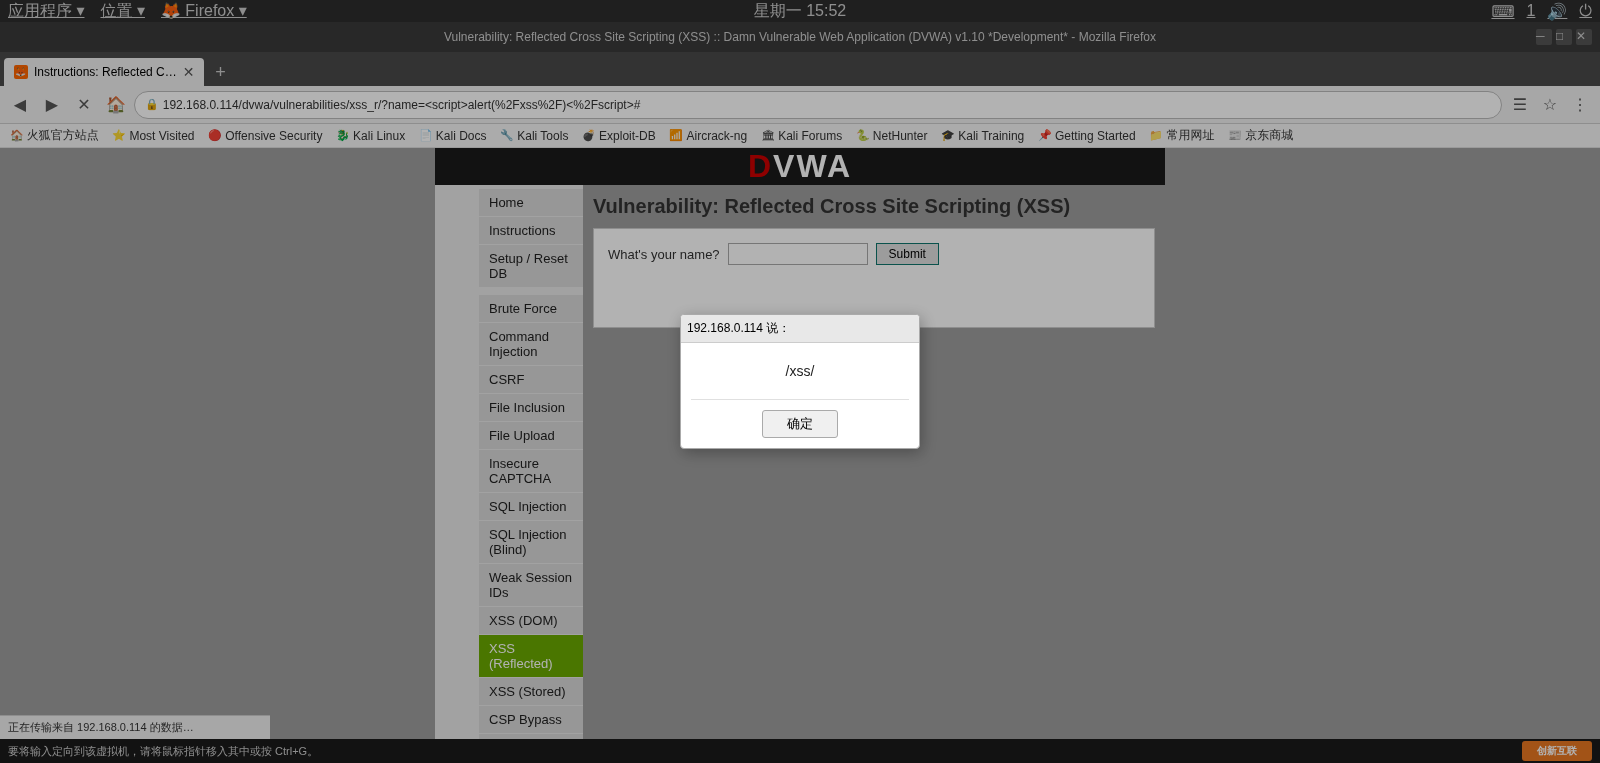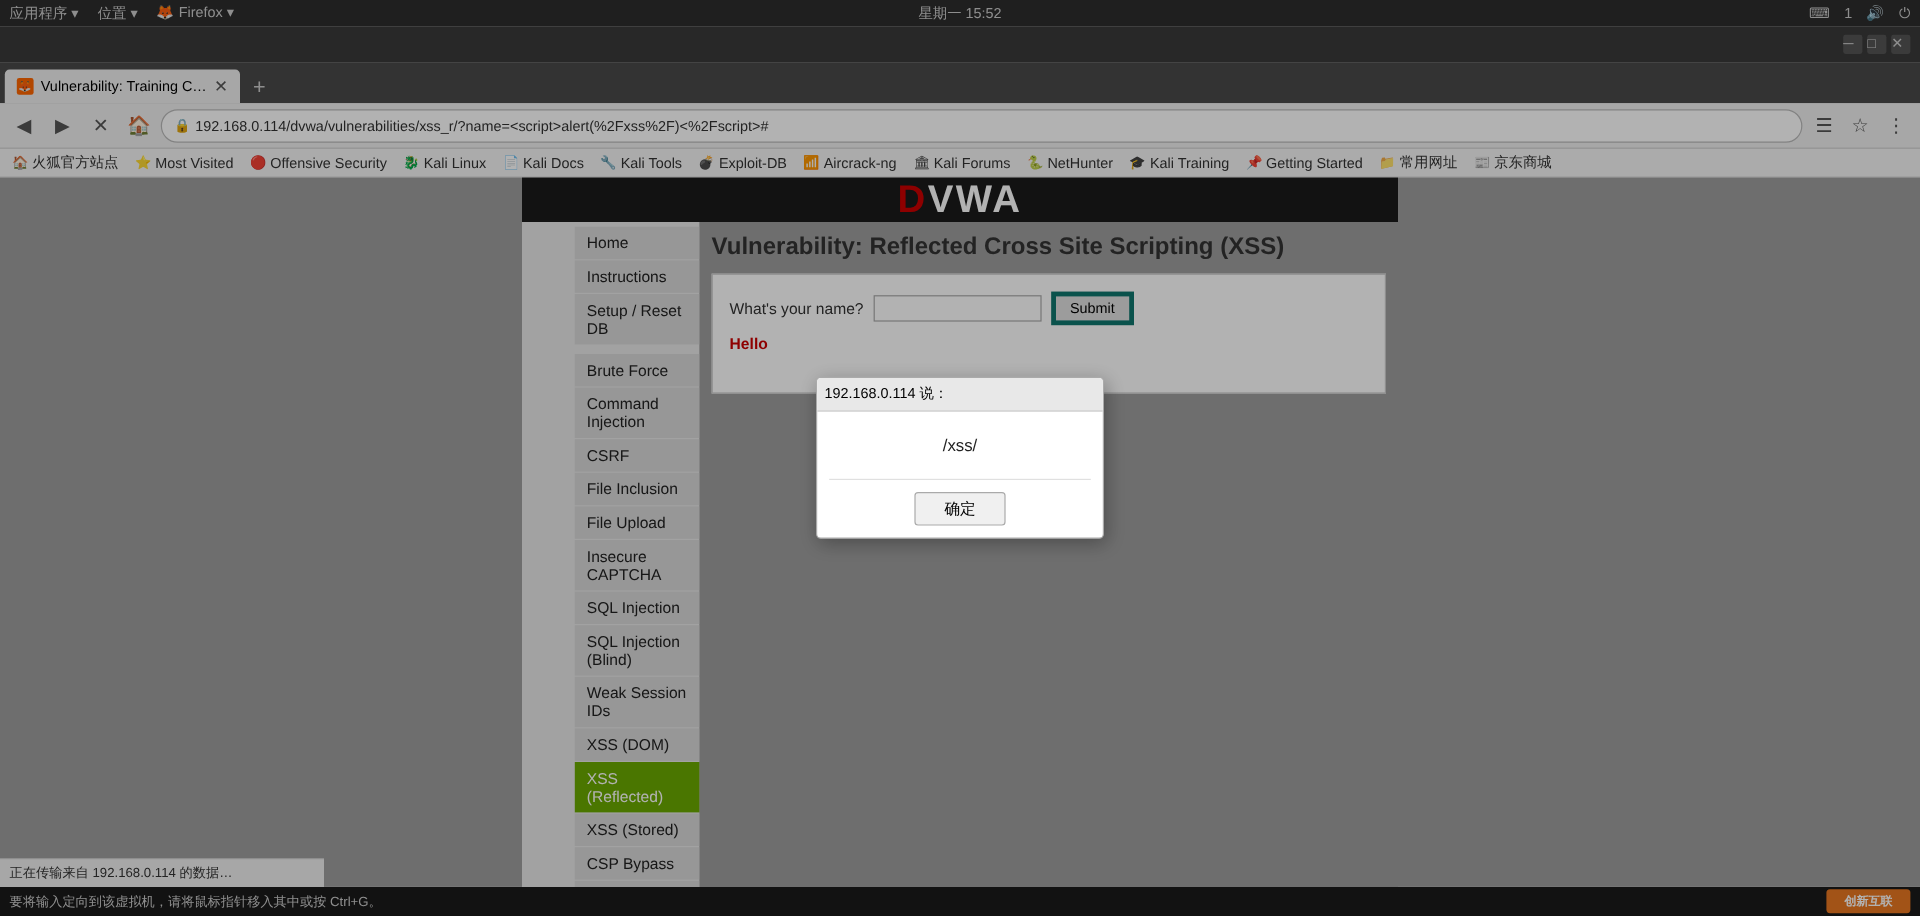--- a/index.html
+++ b/index.html
@@ -7,21 +7,22 @@
 
     
     .os-topbar {
       background: #2d2d2d;
       color: #ccc;
       height: 22px;
       display: flex;
       align-items: center;
       justify-content: space-between;
       padding: 0 8px;
-      font-size: 12px;
+      font-size: 16px;
+      text-decoration: underline;
     }
     .os-topbar-left { display: flex; gap: 16px; }
     .os-topbar-center { position: absolute; left: 50%; transform: translateX(-50%); }
     .os-topbar-right { display: flex; gap: 12px; }
 
     
     .browser-titlebar {
       background: #3a3a3a;
       color: #ccc;
       height: 30px;
@@ -247,21 +248,21 @@
     .xss-input {
       width: 140px;
       height: 22px;
       border: 1px solid #aaa;
       padding: 2px 4px;
       font-size: 12px;
     }
     .xss-submit {
       padding: 3px 12px;
       background: #e0e0e0;
-      border: 4px solid #0f766e;
+      border: 1px solid #0f766e;
       cursor: pointer;
       font-size: 12px;
     }
     .hello-text {
       color: #cc0000;
       font-weight: bold;
       font-size: 13px;
     }
 
     
@@ -383,31 +384,32 @@
   <div class="os-topbar-center">星期一 15:52</div>
   <div class="os-topbar-right">
     <span>⌨</span>
     <span>1</span>
     <span>🔊</span>
     <span>⏻</span>
   </div>
 </div>
 
 <div class="browser-titlebar">
+  <span>Vulnerability: Reflected Cross Site Scripting (XSS) :: Damn Vulnerable Web Application (DVWA) v1.10 *Development* - Mozilla Firefox</span>
   <div class="window-controls">
     <span class="win-btn">─</span>
     <span class="win-btn">□</span>
     <span class="win-btn">✕</span>
   </div>
 </div>
 
 <div class="tab-bar">
   <div class="tab active">
     <span class="tab-favicon">🦊</span>
-    <span>Vulnerability: Training C…</span>
+    <span>Instructions: Reflected C…</span>
     <span class="tab-close">✕</span>
   </div>
   <button class="new-tab-btn">+</button>
 </div>
 
 <div class="nav-bar">
   <button class="nav-btn">◀</button>
   <button class="nav-btn">▶</button>
   <button class="nav-btn">✕</button>
   <button class="nav-btn">🏠</button>
@@ -525,23 +527,20 @@
       </div>
 
       <div class="dvwa-main">
         <div class="page-title">Vulnerability: Reflected Cross Site Scripting (XSS)</div>
         <div class="content-box">
           <div class="xss-form">
             <label class="xss-label">What's your name?</label>
             <input class="xss-input" type="text" style="">
             <button class="xss-submit">Submit</button>
           </div>
-          <div>
-            <span class="hello-text">Hello</span>
-          </div>
         </div>
       </div>
     </div>
   </div>
 </div>
 
 <div class="alert-overlay">
   <div class="alert-dialog">
     <div class="alert-titlebar">
       <span>192.168.0.114 说：</span>

